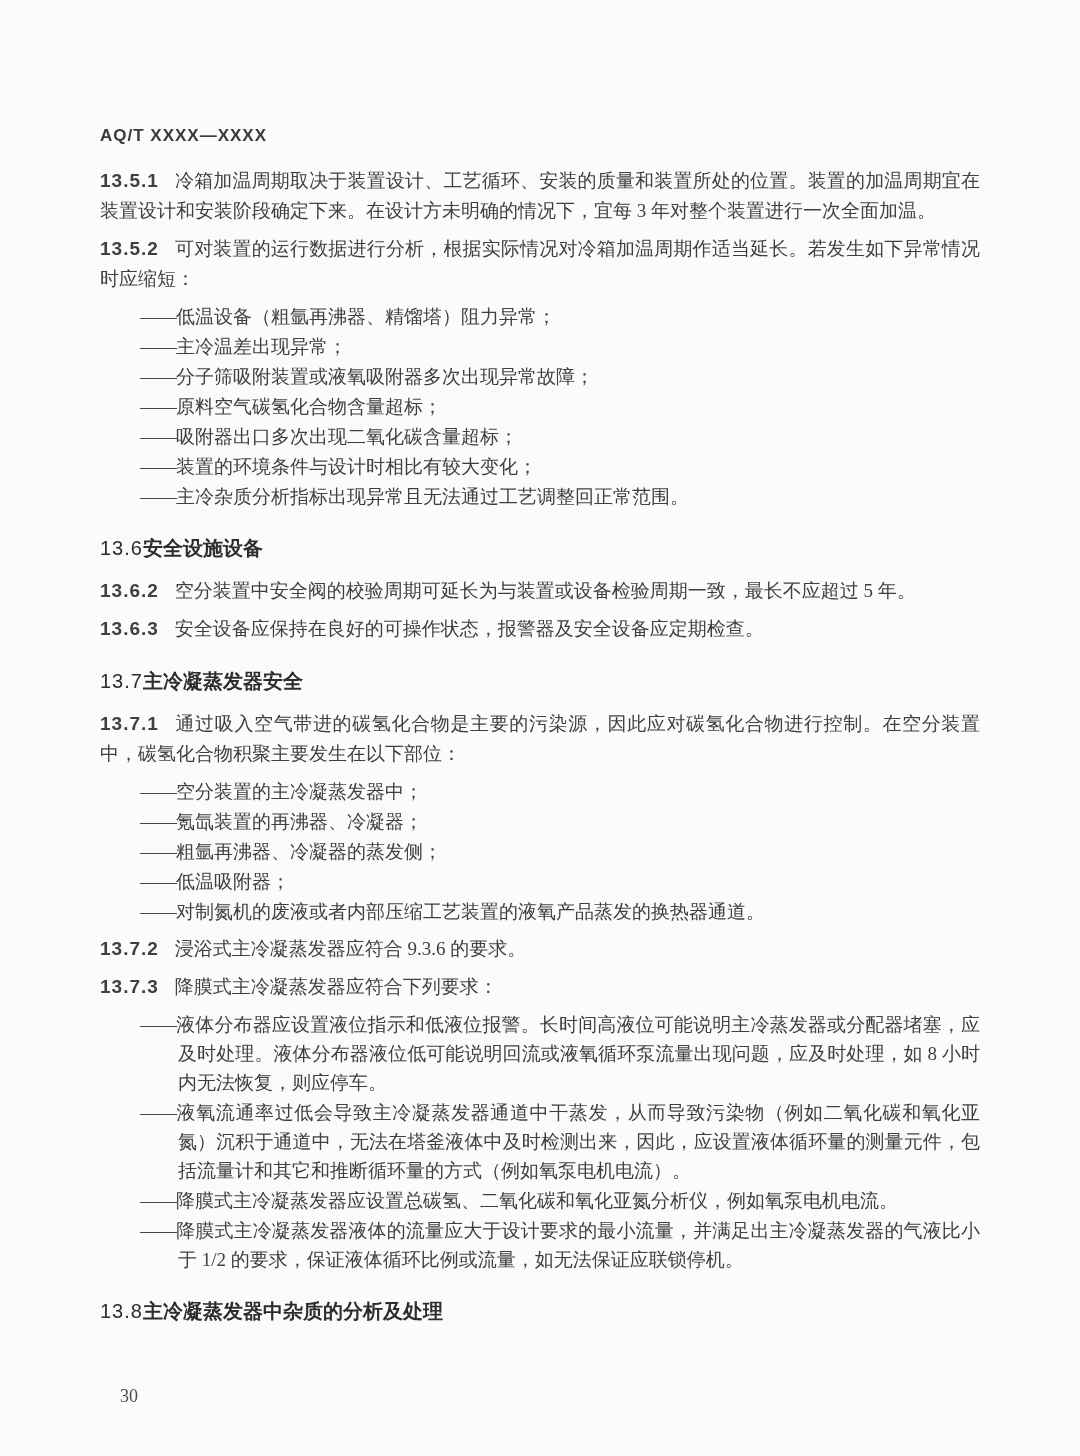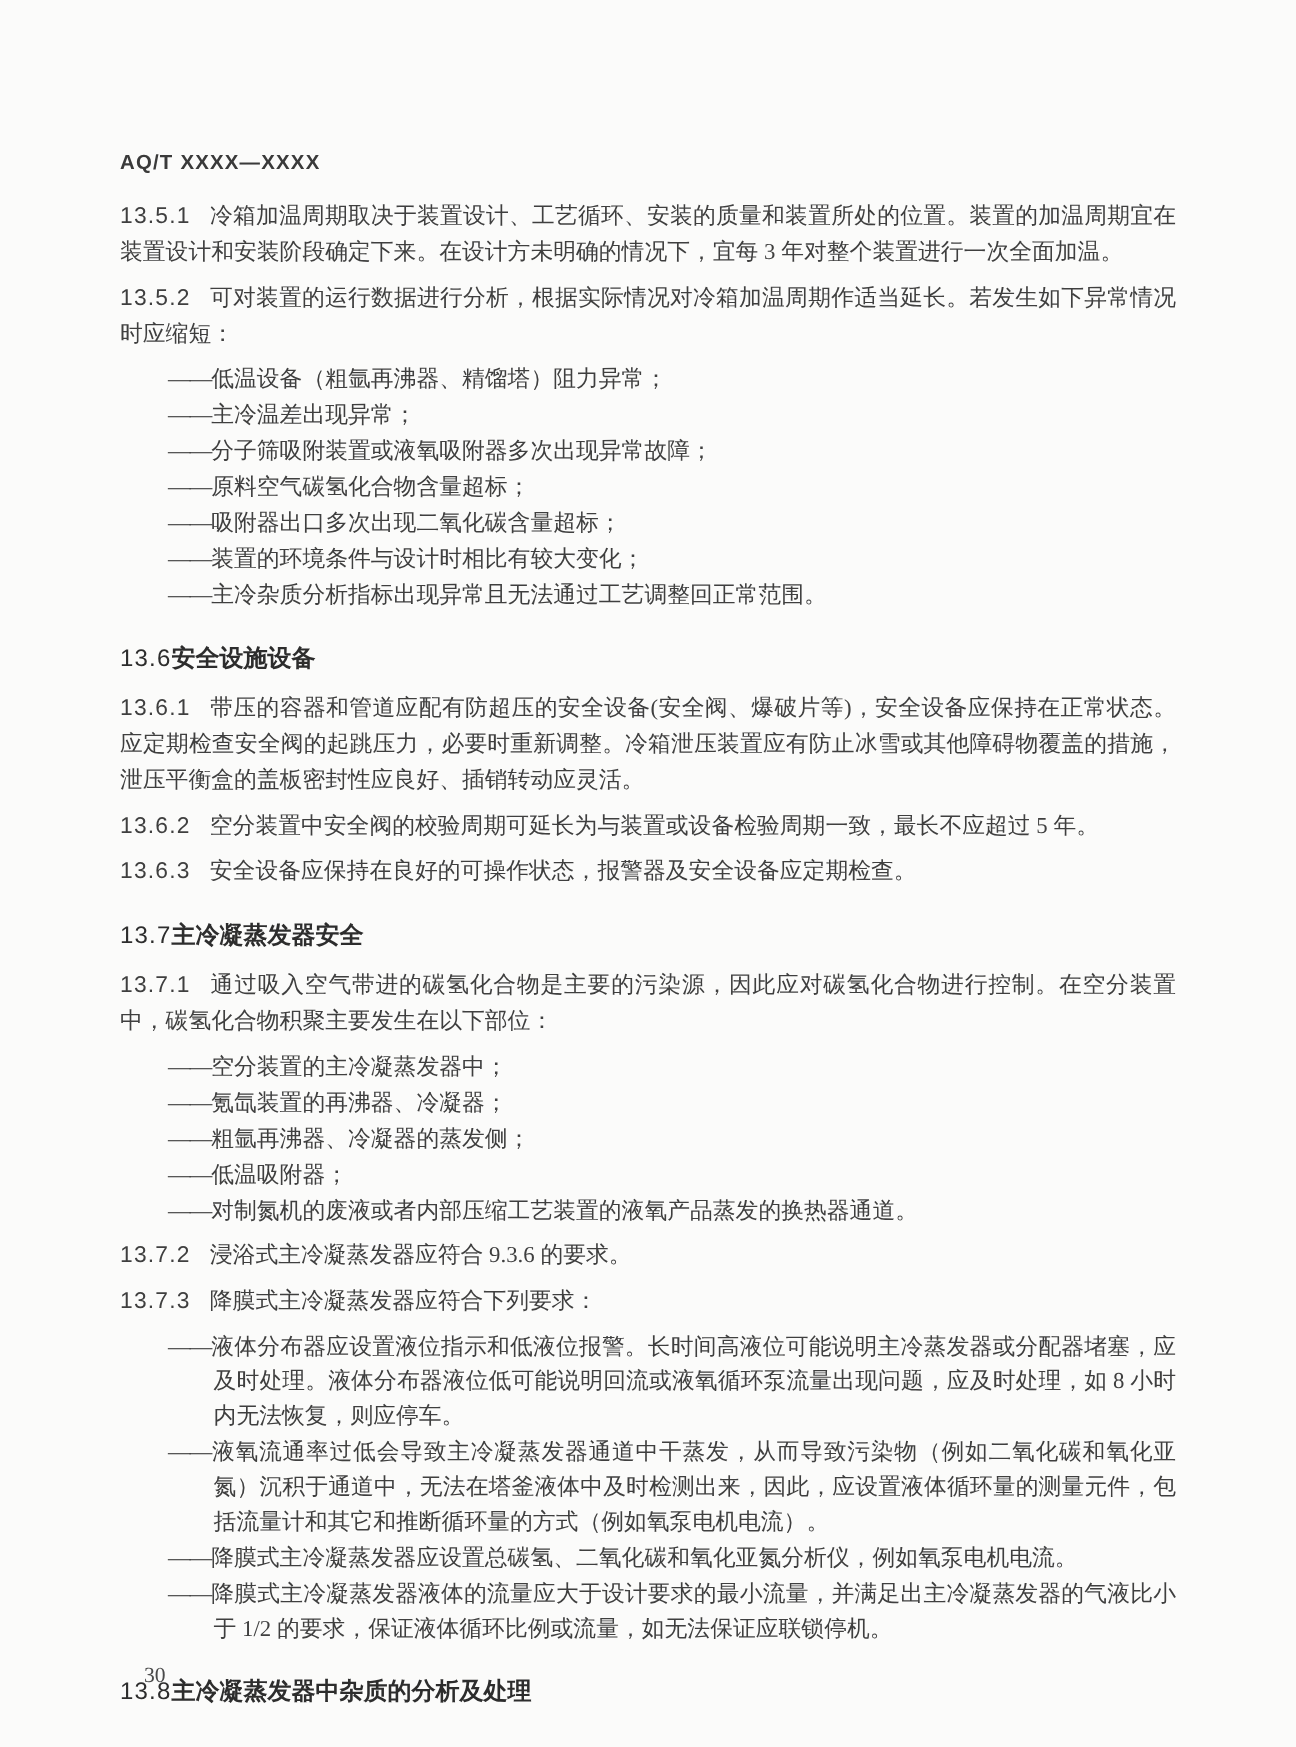--- a/index.html
+++ b/index.html
@@ -29,21 +29,21 @@
   }
   .doc-content { display: block; }
   .clause {
     font-size: 19px;
     line-height: 30px;
     margin: 8px 0;
     text-align: justify;
   }
   .clause-num {
     font-family: "Liberation Sans", "DejaVu Sans", sans-serif;
-    font-weight: 400;
+    font-weight: 700;
     letter-spacing: 1px;
     margin-right: 16px;
     white-space: nowrap;
   }
   .section-heading {
     font-family: "Liberation Sans", "DejaVu Sans", sans-serif;
     font-weight: 700;
     font-size: 20px;
     color: #2d2d2d;
     margin: 24px 0 14px 0;
@@ -83,21 +83,20 @@
       <div class="dash-list">
         <div class="dash-item"><span class="dash">——</span><span>低温设备（粗氩再沸器、精馏塔）阻力异常；</span></div>
         <div class="dash-item"><span class="dash">——</span><span>主冷温差出现异常；</span></div>
         <div class="dash-item"><span class="dash">——</span><span>分子筛吸附装置或液氧吸附器多次出现异常故障；</span></div>
         <div class="dash-item"><span class="dash">——</span><span>原料空气碳氢化合物含量超标；</span></div>
         <div class="dash-item"><span class="dash">——</span><span>吸附器出口多次出现二氧化碳含量超标；</span></div>
         <div class="dash-item"><span class="dash">——</span><span>装置的环境条件与设计时相比有较大变化；</span></div>
         <div class="dash-item"><span class="dash">——</span><span>主冷杂质分析指标出现异常且无法通过工艺调整回正常范围。</span></div>
       </div>
       <h2 class="section-heading"><span class="clause-num">13.6</span><span>安全设施设备</span></h2>
-      <p class="clause"><span class="clause-num">13.6.1</span><span class="clause-text">带压的容器和管道应配有防超压的安全设备(安全阀、爆破片等)，安全设备应保持在正常状态。应定期检查安全阀的起跳压力，必要时重新调整。冷箱泄压装置应有防止冰雪或其他障碍物覆盖的措施，泄压平衡盒的盖板密封性应良好、插销转动应灵活。</span></p>
       <p class="clause"><span class="clause-num">13.6.2</span><span class="clause-text">空分装置中安全阀的校验周期可延长为与装置或设备检验周期一致，最长不应超过 5 年。</span></p>
       <p class="clause"><span class="clause-num">13.6.3</span><span class="clause-text">安全设备应保持在良好的可操作状态，报警器及安全设备应定期检查。</span></p>
       <h2 class="section-heading"><span class="clause-num">13.7</span><span>主冷凝蒸发器安全</span></h2>
       <p class="clause"><span class="clause-num">13.7.1</span><span class="clause-text">通过吸入空气带进的碳氢化合物是主要的污染源，因此应对碳氢化合物进行控制。在空分装置中，碳氢化合物积聚主要发生在以下部位：</span></p>
       <div class="dash-list">
         <div class="dash-item"><span class="dash">——</span><span>空分装置的主冷凝蒸发器中；</span></div>
         <div class="dash-item"><span class="dash">——</span><span>氪氙装置的再沸器、冷凝器；</span></div>
         <div class="dash-item"><span class="dash">——</span><span>粗氩再沸器、冷凝器的蒸发侧；</span></div>
         <div class="dash-item"><span class="dash">——</span><span>低温吸附器；</span></div>
         <div class="dash-item"><span class="dash">——</span><span>对制氮机的废液或者内部压缩工艺装置的液氧产品蒸发的换热器通道。</span></div>

